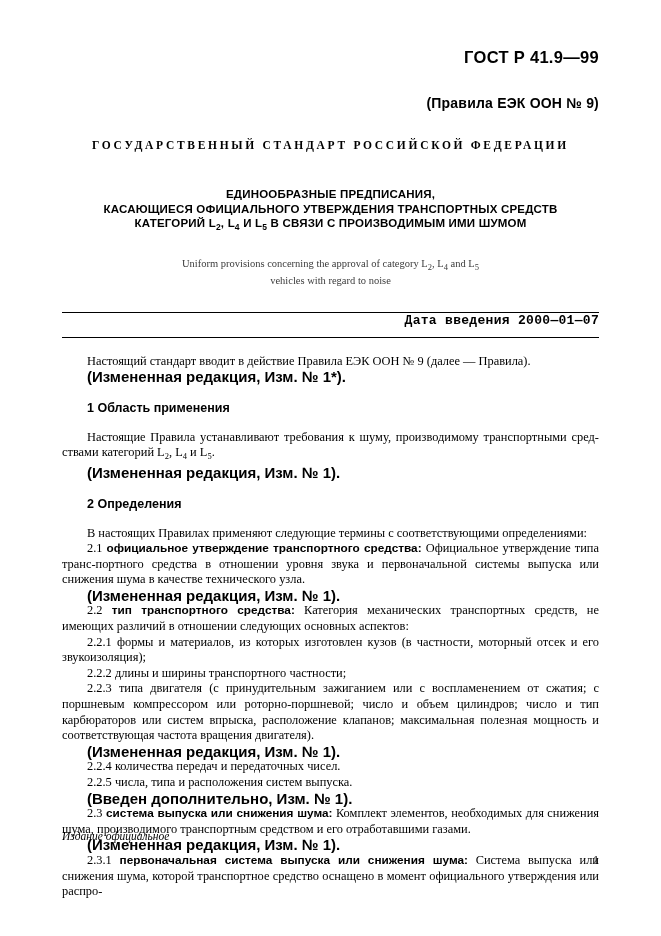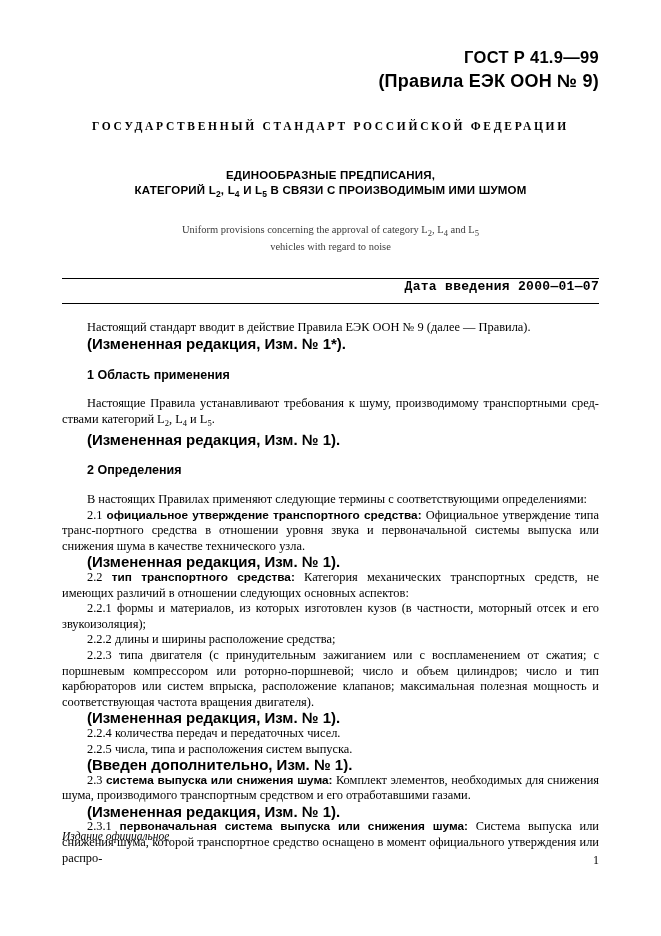--- a/index.html
+++ b/index.html
@@ -28,22 +28,22 @@
     font-family: "Liberation Sans", sans-serif;
     font-weight: bold;
     font-size: 16.5px;
     letter-spacing: 0.3px;
     margin-top: 48px;
   }
   .std-rules {
     text-align: right;
     font-family: "Liberation Sans", sans-serif;
     font-weight: bold;
-    font-size: 18px;
-    margin-top: 4px;
+    font-size: 14px;
+    margin-top: 28px;
     letter-spacing: 0.2px;
   }
   .gost-line {
     margin-top: 28px;
     font-family: "Liberation Serif", serif;
     font-weight: bold;
     font-size: 11.5px;
     letter-spacing: 2.7px;
     text-align: center;
     white-space: nowrap;
@@ -134,20 +134,21 @@
 
 <div class="page">
 
   <div class="std-code">ГОСТ Р 41.9—99</div>
   <div class="std-rules">(Правила ЕЭК ООН № 9)</div>
 
   <div class="gost-line">ГОСУДАРСТВЕННЫЙ СТАНДАРТ РОССИЙСКОЙ ФЕДЕРАЦИИ</div>
 
   <div class="title-block">
     <div class="l1">ЕДИНООБРАЗНЫЕ ПРЕДПИСАНИЯ,</div>
+    <div class="l1">КАСАЮЩИЕСЯ ОФИЦИАЛЬНОГО УТВЕРЖДЕНИЯ ТРАНСПОРТНЫХ СРЕДСТВ</div>
     <div class="l1"><span>КАТЕГОРИЙ L</span><sub class="small">2</sub><span>, L</span><sub class="small">4</sub><span> И L</span><sub class="small">5</sub><span> В СВЯЗИ С ПРОИЗВОДИМЫМ ИМИ ШУМОМ</span></div>
   </div>
 
   <div class="eng-block">
     <div><span>Uniform provisions concerning the approval of category L</span><sub class="small">2</sub><span>, L</span><sub class="small">4</sub><span> and L</span><sub class="small">5</sub></div>
     <div>vehicles with regard to noise</div>
   </div>
 
   <hr class="rule-top">
   <div class="date-line">Дата введения 2000—01—07</div>
@@ -168,21 +169,21 @@
     <p>В настоящих Правилах применяют следующие термины с соответствующими определениями:</p>
 
     <p><span>2.1</span> <span class="bold-inline">официальное утверждение транспортного средства:</span><span> Официальное утверждение типа транс-портного средства в отношении уровня звука и первоначальной системы выпуска или снижения шума в качестве технического узла.</span></p>
 
     <p class="note">(Измененная редакция, Изм. № 1).</p>
 
     <p><span>2.2</span> <span class="bold-inline">тип транспортного средства:</span><span> Категория механических транспортных средств, не имеющих различий в отношении следующих основных аспектов:</span></p>
 
     <p><span>2.2.1</span> <span>формы и материалов, из которых изготовлен кузов (в частности, моторный отсек и его звукоизоляция);</span></p>
 
-    <p><span>2.2.2</span> <span>длины и ширины расположение средства;</span></p>
+    <p><span>2.2.2</span> <span>длины и ширины транспортного частности;</span></p>
 
     <p><span>2.2.3</span> <span>типа двигателя (с принудительным зажиганием или с воспламенением от сжатия; с поршневым компрессором или роторно-поршневой; число и объем цилиндров; число и тип карбюраторов или систем впрыска, расположение клапанов; максимальная полезная мощность и соответствующая частота вращения двигателя).</span></p>
 
 
     <p class="note">(Измененная редакция, Изм. № 1).</p>
 
     <p><span>2.2.4</span> <span>количества передач и передаточных чисел.</span></p>
 
     <p><span>2.2.5</span> <span>числа, типа и расположения систем выпуска.</span></p>
 

